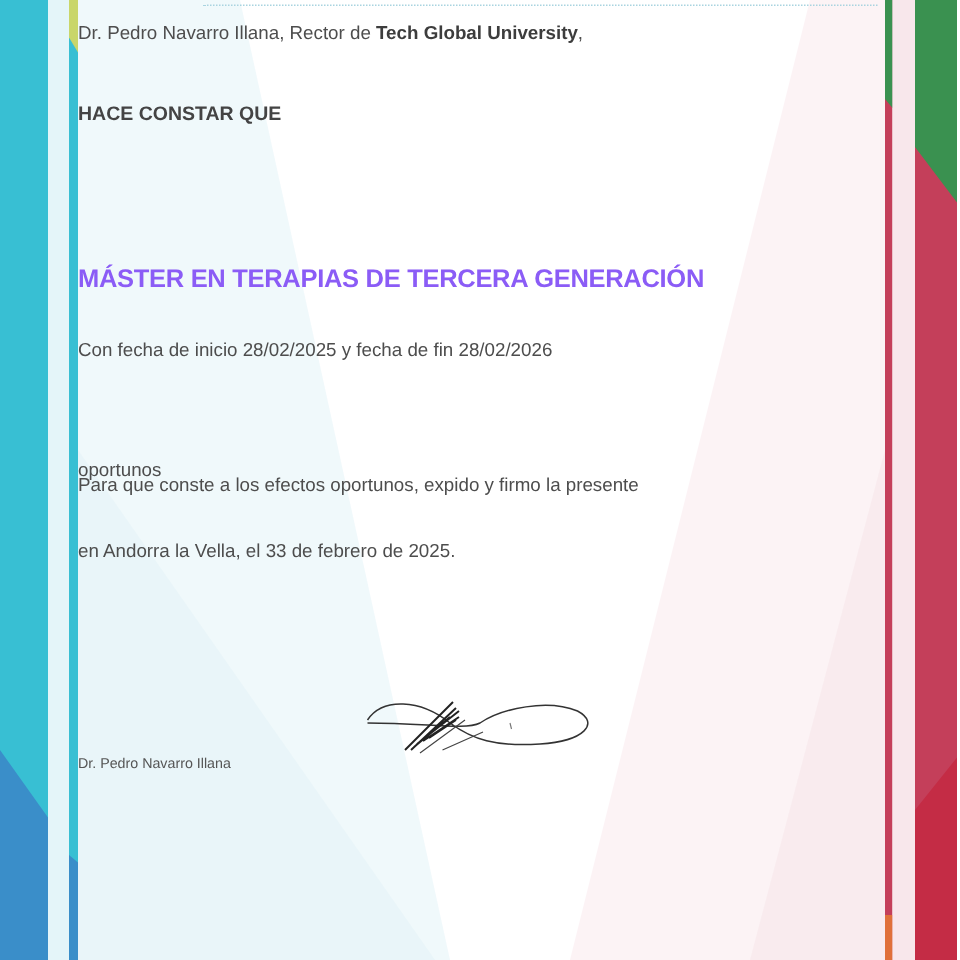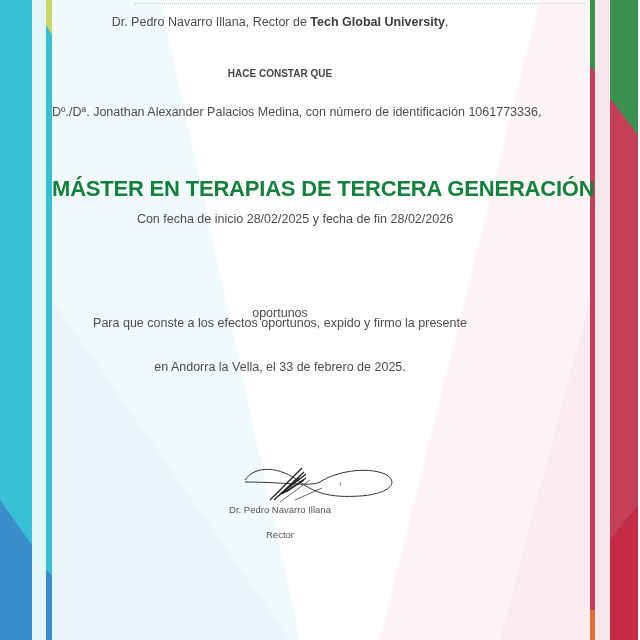--- a/index.html
+++ b/index.html
@@ -1,23 +1,23 @@
 <!DOCTYPE html>
 <html><head>
 <meta charset="utf-8">
 <style>
   html, body { margin:0; padding:0; }
   body { width:640px; height:640px; position:relative; overflow:hidden; background:#ffffff;
          font-family:"Liberation Sans", sans-serif; color:#4a4a4a; }
   .bg { position:absolute; inset:0; }
-  .content { position:absolute; left:52px; top:0; width:456px; height:640px; text-align:center; }
+  .content { position:absolute; left:52px; top:0; width:456px; height:640px; }
   .line { position:absolute; left:0; width:100%; font-size:12.5px; color:#4d4d4d; white-space:nowrap; }
   .bold { font-weight:bold; color:#3d3d3d; }
-  .heading { font-weight:bold; font-size:10px; color:#444; }
-  .program { font-weight:bold; font-size:22px; color:#15803d; letter-spacing:-0.2px; }
+  .heading { font-weight:bold; font-size:13px; color:#444; }
+  .program { font-weight:bold; font-size:17px; color:#8b5cf6; letter-spacing:-0.2px; }
   .sig-name, .sig-role { position:absolute; left:0; width:100%; font-size:9.5px; color:#555; }
   .dotted { position:absolute; left:135px; right:55px; top:3px; border-top:1px dotted #a9d4e0; }
 </style>
 </head>
 <body>
 
 <svg class="bg" width="640" height="640" viewBox="0 0 640 640">
 
   <polygon points="52,0 160,0 300,640 52,640" fill="#eef8fb" opacity="0.9"></polygon>
   <polygon points="52,300 52,640 290,640" fill="#e6f4f8" opacity="0.7"></polygon>
@@ -47,35 +47,33 @@
 
 <div class="dotted"></div>
 
 <div class="content">
   <div class="line" style="top:15px;">
     <span>Dr. Pedro Navarro Illana, Rector de </span><span class="bold">Tech Global University</span><span>,</span>
   </div>
 
   <div class="line heading" style="top:68px;">HACE CONSTAR QUE</div>
 
-  <div class="line" style="top:105px;">Dº./Dª. Jonathan Alexander Palacios Medina, con número de identificación 1061773336,</div>
 
 
   <div class="line program" style="top:176px;">MÁSTER EN TERAPIAS DE TERCERA GENERACIÓN</div>
 
-  <div class="line" style="top:212px;margin-left:15px;">Con fecha de inicio 28/02/2025 y fecha de fin 28/02/2026</div>
+  <div class="line" style="top:226px;">Con fecha de inicio 28/02/2025 y fecha de fin 28/02/2026</div>
 
   <div class="line" style="top:280px;margin-top:36px;">Para que conste a los efectos oportunos, expido y firmo la presente</div>
 
   <div class="line" style="top:306px;">oportunos</div>
 
   <div class="line" style="top:360px;">en Andorra la Vella, el 33 de febrero de 2025.</div>
 
   <svg style="position:absolute; left:188px; top:460px;" width="160" height="50" viewBox="0 0 160 50">
     <path d="M5,20 C15,5 40,6 60,22 C75,33 90,38 120,36 C150,34 160,22 145,14 C125,6 95,12 80,22 C70,27 45,22 5,22" fill="none" stroke="#333" stroke-width="1"></path>
     <path d="M30,40 L62,8 M34,40 L64,12 M38,36 L66,14 M42,34 L66,18 M46,32 L64,20 M36,38 L60,18" stroke="#222" stroke-width="1.3"></path>
     <path d="M40,42 L70,20 M55,40 L82,28" stroke="#444" stroke-width="0.8"></path>
     <path d="M100,22 L101,26" stroke="#777" stroke-width="0.8"></path>
   </svg>
 
   <div class="sig-name" style="top:504px;">Dr. Pedro Navarro Illana</div>
-  <div class="sig-role" style="top:529px;">Rector</div>
 </div>
 
 </body></html>

